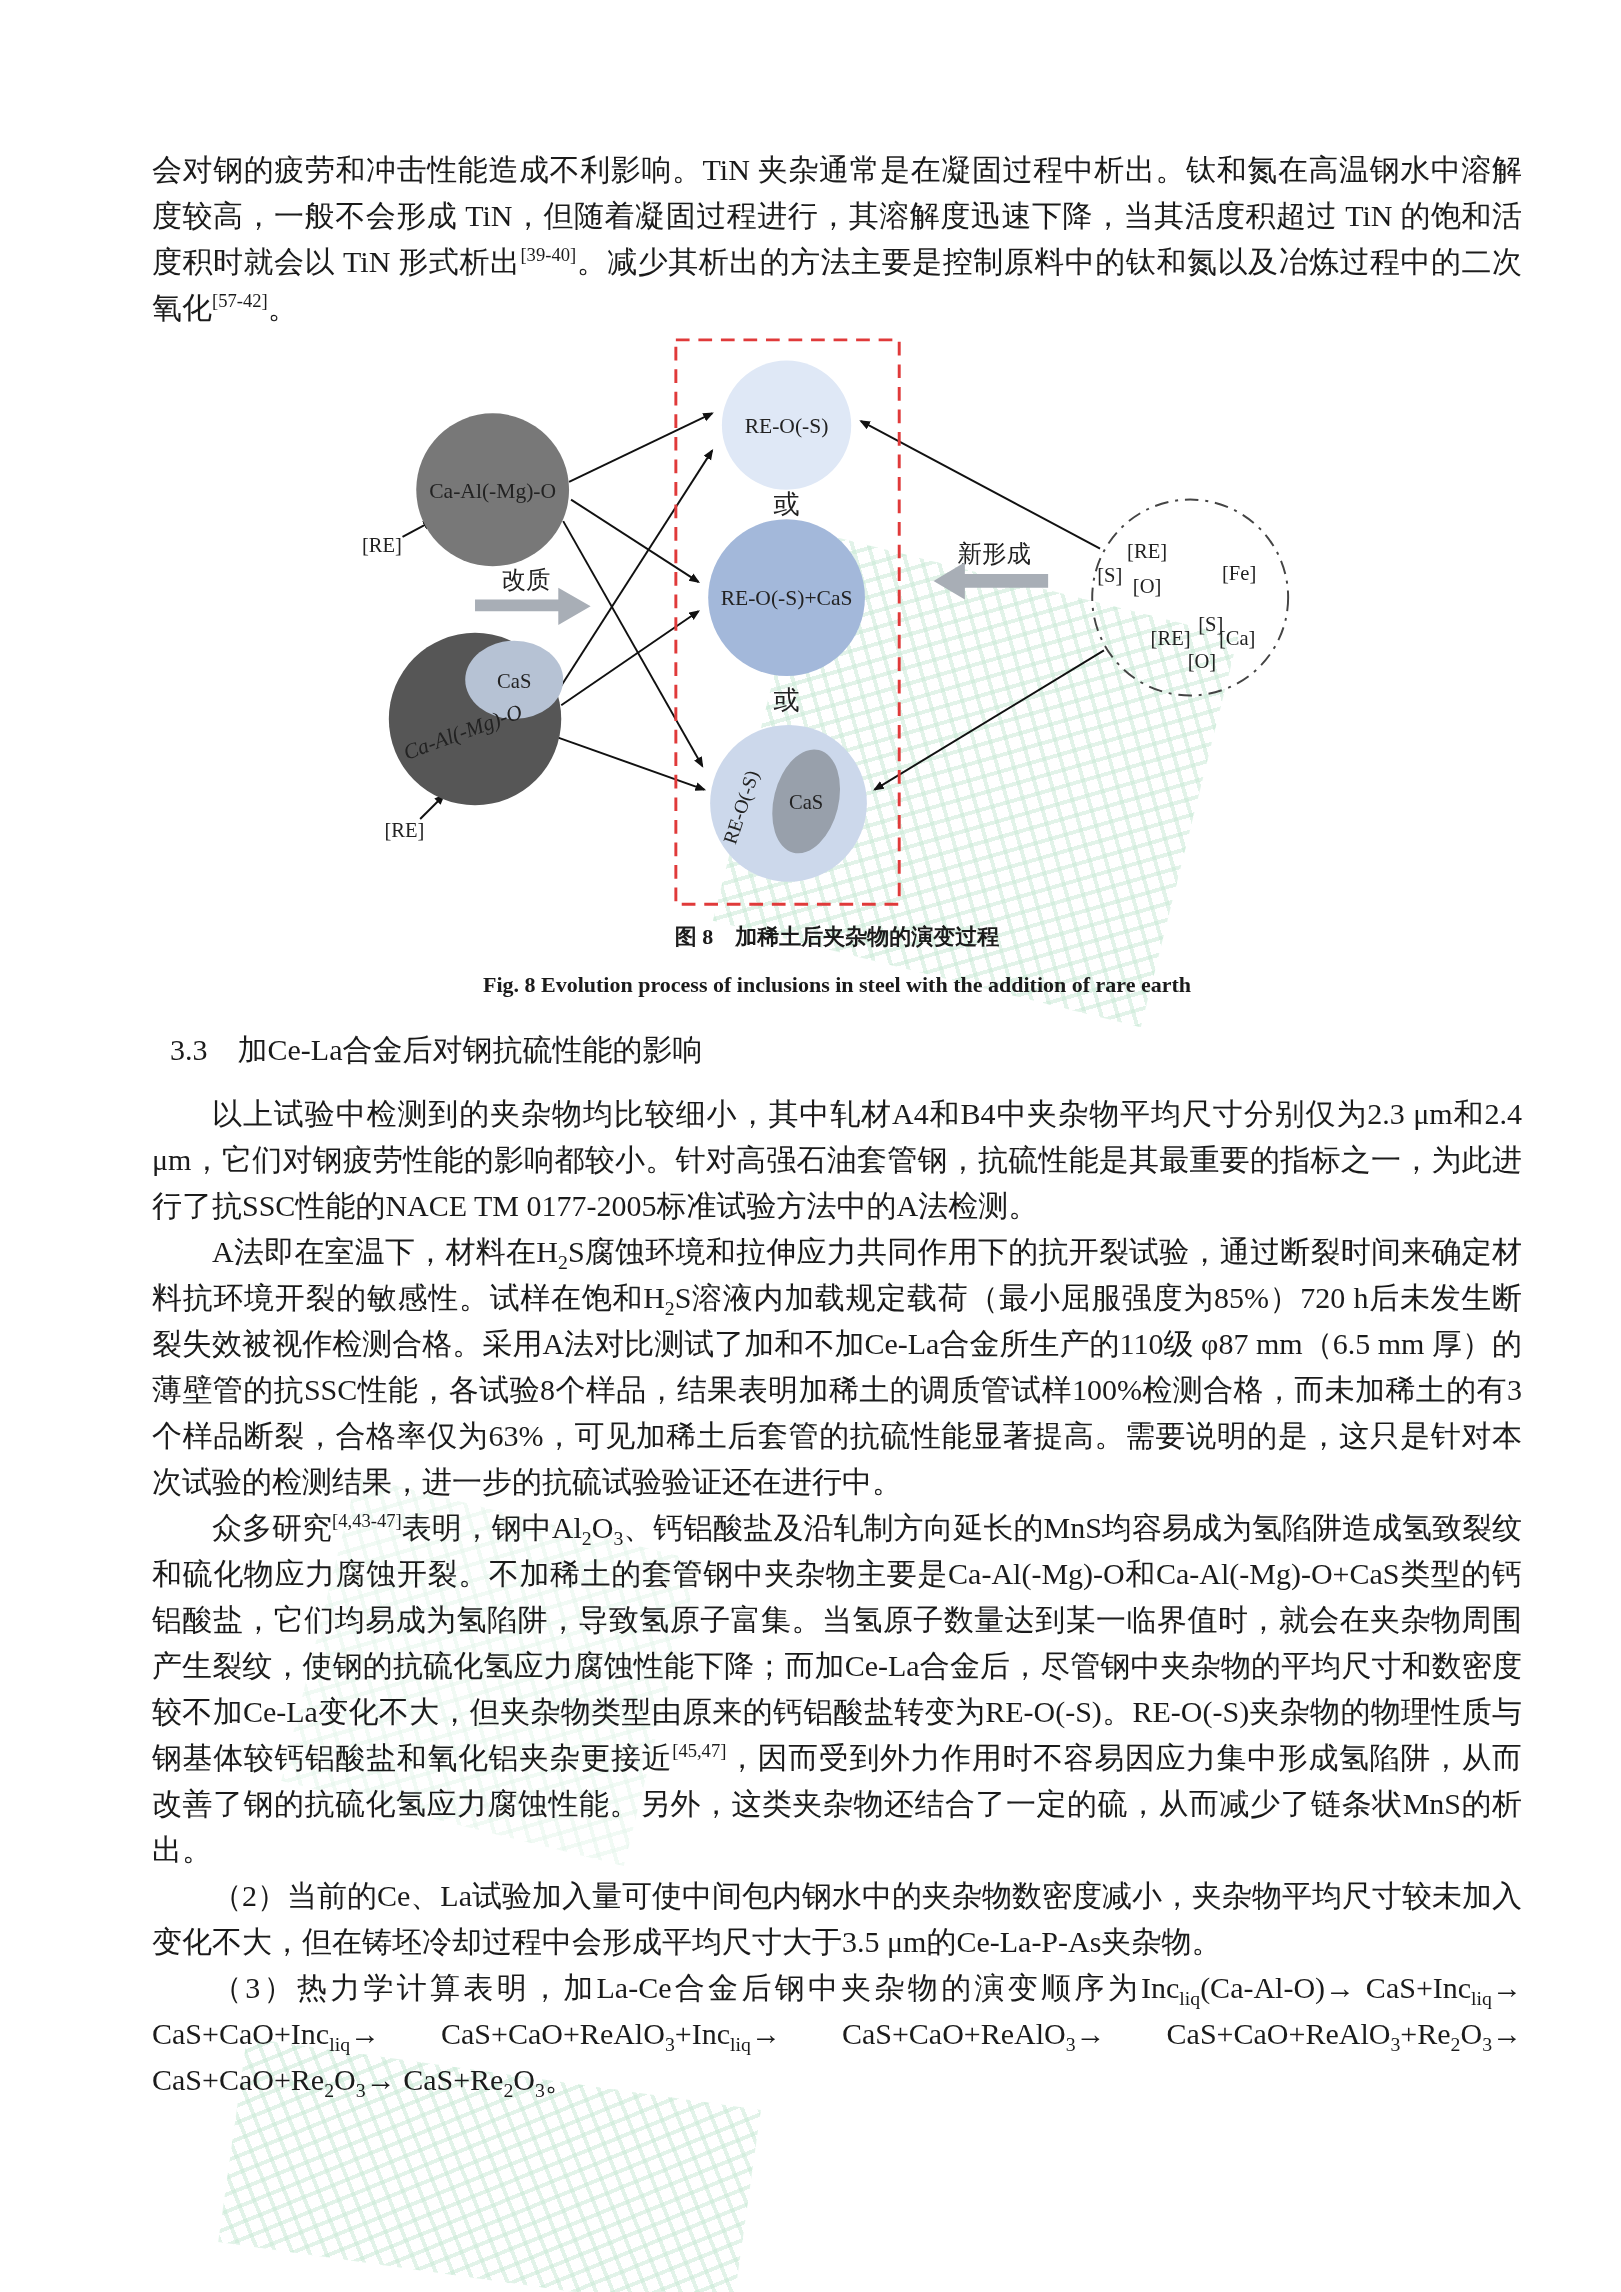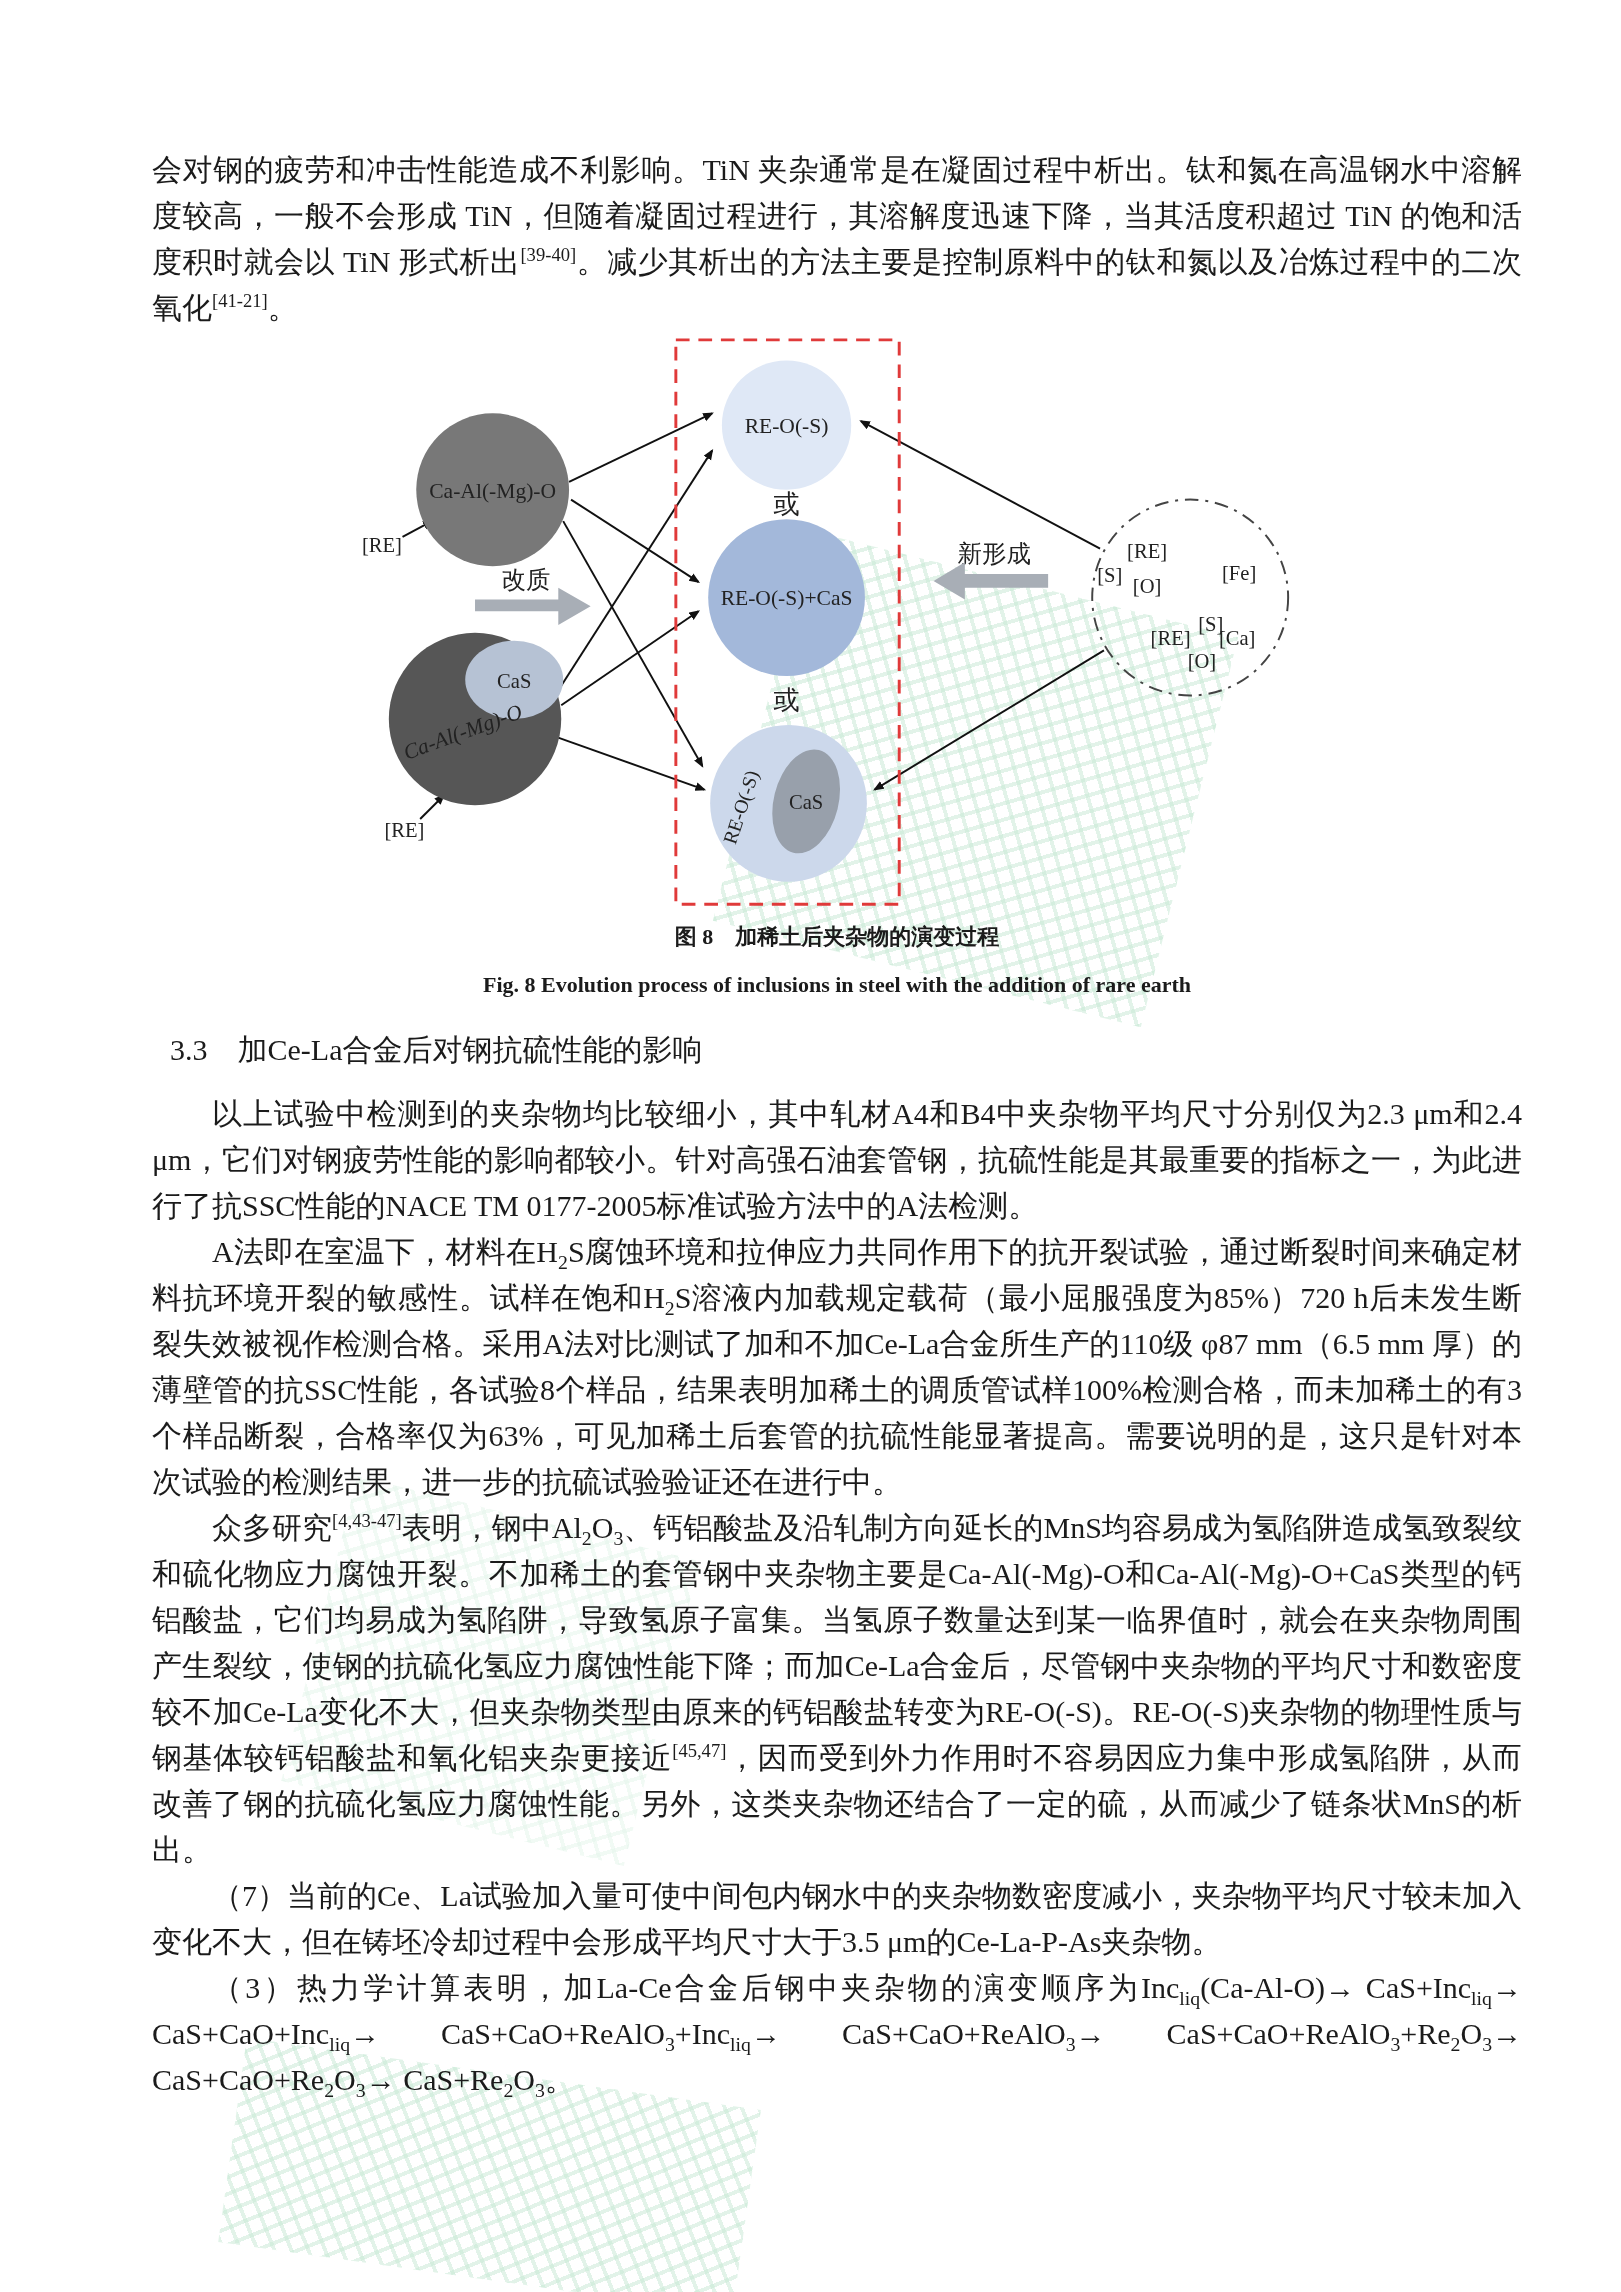--- a/index.html
+++ b/index.html
@@ -40,21 +40,21 @@
 <body>
 
 <div class="page">
 
   <div class="watermark w1"></div>
   <div class="watermark w2"></div>
   <div class="watermark w3"></div>
 
   <div class="content">
 
-    <p class="body-text no-indent">会对钢的疲劳和冲击性能造成不利影响。TiN 夹杂通常是在凝固过程中析出。钛和氮在高温钢水中溶解度较高，一般不会形成 TiN，但随着凝固过程进行，其溶解度迅速下降，当其活度积超过 TiN 的饱和活度积时就会以 TiN 形式析出<sup>[39-40]</sup>。减少其析出的方法主要是控制原料中的钛和氮以及冶炼过程中的二次氧化<sup>[41-21]</sup>。</p>
+    <p class="body-text no-indent">会对钢的疲劳和冲击性能造成不利影响。TiN 夹杂通常是在凝固过程中析出。钛和氮在高温钢水中溶解度较高，一般不会形成 TiN，但随着凝固过程进行，其溶解度迅速下降，当其活度积超过 TiN 的饱和活度积时就会以 TiN 形式析出<sup>[39-40]</sup>。减少其析出的方法主要是控制原料中的钛和氮以及冶炼过程中的二次氧化<sup>[57-42]</sup>。</p>
 
     <figure class="fig">
       <svg class="fig-svg" width="1313" height="578" viewBox="0 0 1340 590">
         <defs>
           <marker id="ah" markerWidth="12" markerHeight="10" refX="9" refY="4.5" orient="auto" markerUnits="userSpaceOnUse">
             <path d="M0,0 L11,4.5 L0,9 z" fill="#111"></path>
           </marker>
         </defs>
 
         <line x1="396" y1="150" x2="542" y2="80" stroke="#111" stroke-width="2" marker-end="url(#ah)"></line>
@@ -112,18 +112,18 @@
     </figure>
 
     <p class="caption">图 8　加稀土后夹杂物的演变过程</p>
     <p class="caption">Fig. 8  Evolution process of inclusions in steel with the addition of rare earth</p>
 
     <h3 class="sec">3.3　加Ce-La合金后对钢抗硫性能的影响</h3>
     <p class="body-text">以上试验中检测到的夹杂物均比较细小，其中轧材A4和B4中夹杂物平均尺寸分别仅为2.3 μm和2.4 μm，它们对钢疲劳性能的影响都较小。针对高强石油套管钢，抗硫性能是其最重要的指标之一，为此进行了抗SSC性能的NACE TM 0177-2005标准试验方法中的A法检测。</p>
     <p class="body-text">A法即在室温下，材料在H<sub>2</sub>S腐蚀环境和拉伸应力共同作用下的抗开裂试验，通过断裂时间来确定材料抗环境开裂的敏感性。试样在饱和H<sub>2</sub>S溶液内加载规定载荷（最小屈服强度为85%）720 h后未发生断裂失效被视作检测合格。采用A法对比测试了加和不加Ce-La合金所生产的110级 φ87 mm（6.5 mm 厚）的薄壁管的抗SSC性能，各试验8个样品，结果表明加稀土的调质管试样100%检测合格，而未加稀土的有3个样品断裂，合格率仅为63%，可见加稀土后套管的抗硫性能显著提高。需要说明的是，这只是针对本次试验的检测结果，进一步的抗硫试验验证还在进行中。</p>
     <p class="body-text">众多研究<sup>[4,43-47]</sup>表明，钢中Al<sub>2</sub>O<sub>3</sub>、钙铝酸盐及沿轧制方向延长的MnS均容易成为氢陷阱造成氢致裂纹和硫化物应力腐蚀开裂。不加稀土的套管钢中夹杂物主要是Ca-Al(-Mg)-O和Ca-Al(-Mg)-O+CaS类型的钙铝酸盐，它们均易成为氢陷阱，导致氢原子富集。当氢原子数量达到某一临界值时，就会在夹杂物周围产生裂纹，使钢的抗硫化氢应力腐蚀性能下降；而加Ce-La合金后，尽管钢中夹杂物的平均尺寸和数密度较不加Ce-La变化不大，但夹杂物类型由原来的钙铝酸盐转变为RE-O(-S)。RE-O(-S)夹杂物的物理性质与钢基体较钙铝酸盐和氧化铝夹杂更接近<sup>[45,47]</sup>，因而受到外力作用时不容易因应力集中形成氢陷阱，从而改善了钢的抗硫化氢应力腐蚀性能。另外，这类夹杂物还结合了一定的硫，从而减少了链条状MnS的析出。</p>
 
-    <p class="body-text">（7）当前的Ce、La试验加入量可使中间包内钢水中的夹杂物数密度减小，夹杂物平均尺寸较未加入变化不大，但在铸坯冷却过程中会形成平均尺寸大于3.5 μm的Ce-La-P-As夹杂物。</p>
+    <p class="body-text">（2）当前的Ce、La试验加入量可使中间包内钢水中的夹杂物数密度减小，夹杂物平均尺寸较未加入变化不大，但在铸坯冷却过程中会形成平均尺寸大于3.5 μm的Ce-La-P-As夹杂物。</p>
     <p class="body-text">（3）热力学计算表明，加La-Ce合金后钢中夹杂物的演变顺序为Inc<sub>liq</sub>(Ca-Al-O)→ CaS+Inc<sub>liq</sub>→ CaS+CaO+Inc<sub>liq</sub>→ CaS+CaO+ReAlO<sub>3</sub>+Inc<sub>liq</sub>→ CaS+CaO+ReAlO<sub>3</sub>→ CaS+CaO+ReAlO<sub>3</sub>+Re<sub>2</sub>O<sub>3</sub>→ CaS+CaO+Re<sub>2</sub>O<sub>3</sub>→ CaS+Re<sub>2</sub>O<sub>3</sub>。</p>
 
   </div>
 </div>
 
 
 </body></html>

